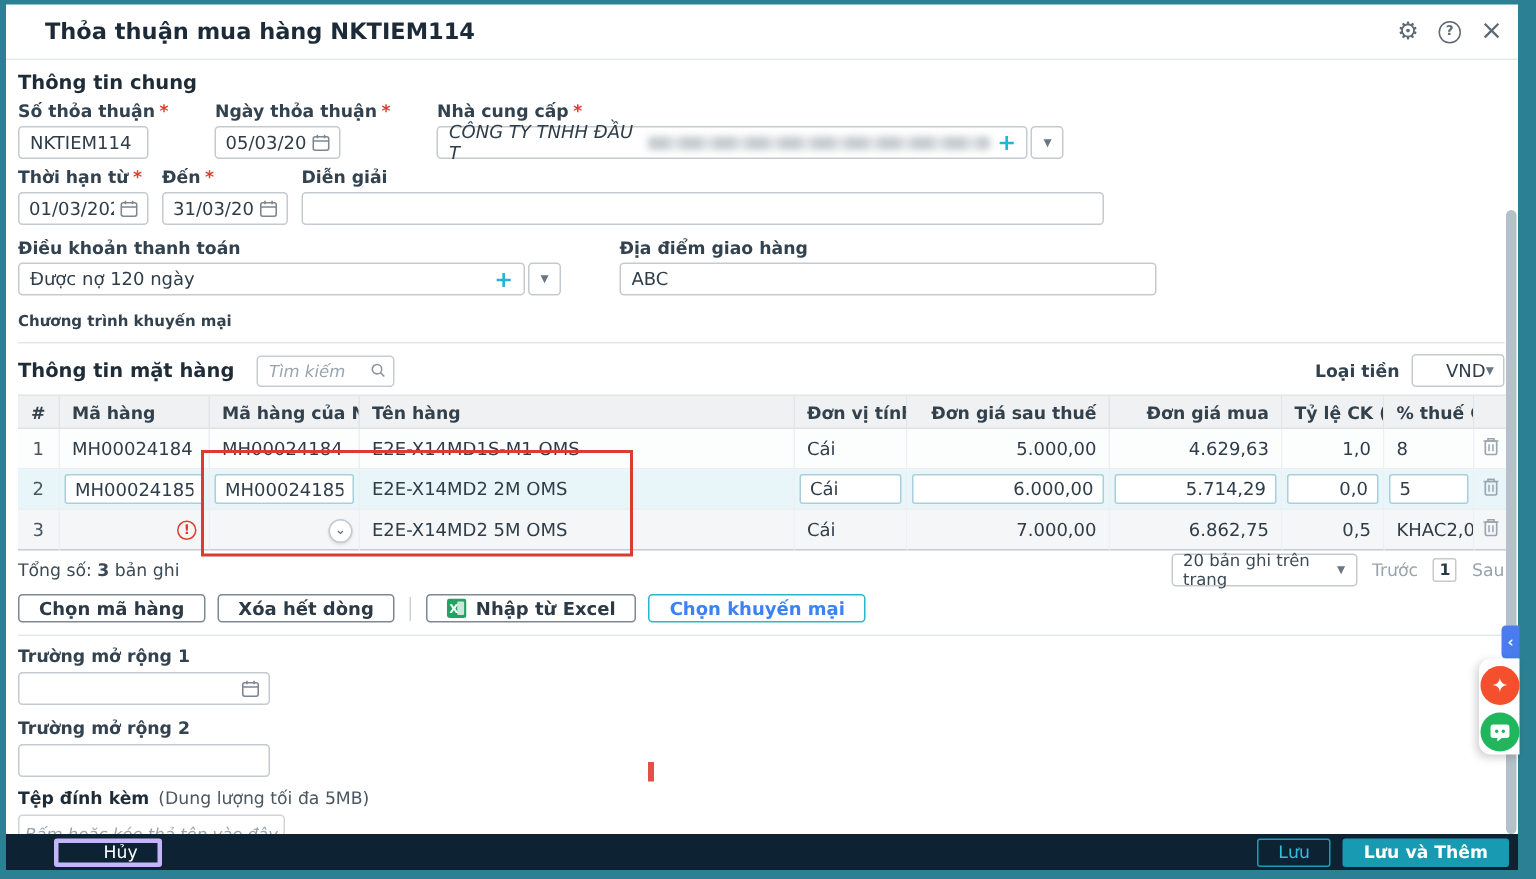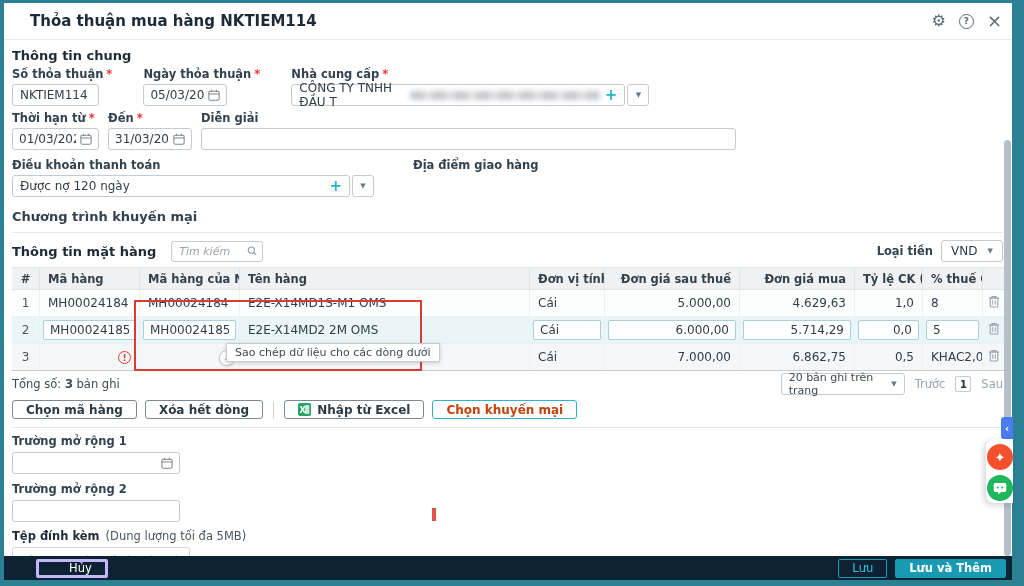--- a/index.html
+++ b/index.html
@@ -23,35 +23,35 @@
   .frow1 { margin-top:5px;gap:31px; } .frow2 { margin-top:6px; } .frow3 { margin-top:9px;gap:39px; }
   .flabel { font-size:11.5px; font-weight:bold; color:#33424f; line-height:13px; margin-bottom:3px; white-space:nowrap; }
   .req { color:#e23b31; margin-left:3px; }
   .fin, .ibox { height:22px; border:1px solid #c5cacf; border-radius:3px; font-size:12px; color:#2f3d49; background:#fff; }
   .fin { padding:0 7px; width:100%; font-family:inherit; outline:none; }
   .ibox { display:flex; align-items:center; padding:0 6px; gap:4px; }
   .ibox input { border:none; outline:none; flex:1; min-width:0; font-size:12px; color:#2f3d49; font-family:inherit; background:transparent; }
   .w-87{width:87px;} .w-84{width:84px;} .w-535{width:535px;} .w-358{width:358px;}
   .combo { display:flex; align-items:stretch; }
   .combo-main { position:relative; display:flex; align-items:center; height:22px; border:1px solid #c5cacf; border-radius:3px; padding:0 24px 0 7px; font-size:12px; color:#2f3d49; background:#fff; }
-  .cm-334{width:334px;} .cm-338{width:338px;}
+  .cm-334{width:394px;font-style:italic;} .cm-338{width:338px;}
   .combo-plus { position:absolute; right:7px; top:1px; font-size:15px; font-weight:bold; color:#27b3d4; cursor:pointer; line-height:19px; }
   .combo-dd { width:22px; height:22px; margin-left:2px; border:1px solid #c5cacf; border-radius:3px; display:flex; align-items:center; justify-content:center; font-size:7px; color:#6a7680; cursor:pointer; background:#fff; }
   .blur-bar { display:inline-block; width:240px; height:9px; margin-left:5px; border-radius:2px; background:repeating-linear-gradient(90deg,#98a1a9 0 14px,#c3c9ce 14px 22px); filter:blur(2.5px); opacity:.55; }
-  .promo-label { margin-top:12px; font-size:13px; font-weight:bold; color:#33424f; }
+  .promo-label { margin-top:12px; font-size:10px; font-weight:bold; color:#33424f; }
   .hdiv { margin-top:8px; border-top:1px solid #e4e7ea; }
 
   
   .items-head { margin-top:7px; display:flex; align-items:center; }
   .search-box { margin-left:15px; width:92px; height:21px; border:1px solid #c7ccd1; border-radius:3px; display:flex; align-items:center; padding:0 5px 0 7px; }
   .search-box input { border:none; outline:none; width:100%; min-width:0; font-size:11px; font-style:italic; color:#4a5660; font-family:inherit; }
   .search-box input::placeholder { color:#9aa4ad; }
   .currency { margin-left:auto; display:flex; align-items:center; gap:8px; }
   .cur-label { font-size:11.5px; font-weight:bold; color:#33424f; }
-  .cur-select { width:62px; height:22px; border:1px solid #c5cacf; border-radius:3px; display:flex; align-items:center; justify-content:space-between; padding:0 9px; font-size:12px; color:#2f3d49; cursor:pointer; }
+  .cur-select { width:62px; height:22px; border:1px solid #c5cacf; border-radius:3px; display:flex; align-items:center; justify-content:space-between; padding:0 22px; font-size:12px; color:#2f3d49; cursor:pointer; }
   .caret { font-size:7px; color:#6a7680; }
 
   table.grid { margin-top:5px; width:993px; table-layout:fixed; border-collapse:separate; border-spacing:0; }
   .grid th { height:23px; background:#f0f1f3; font-size:11.5px; font-weight:bold; color:#33414d; border-top:1px solid #e3e6e9; border-bottom:1px solid #dfe3e6; border-right:1px solid #e2e5e8; padding:0 8px; text-align:left; white-space:nowrap; overflow:hidden; }
   .grid th.num, .grid td.c-num { text-align:right; }
   .grid th.ctr { text-align:center; padding:0 2px; }
   .grid th:last-child { border-right:none; }
   .grid td { height:27px; font-size:12px; color:#2f3d49; border-bottom:1px solid #eceff1; border-right:1px solid #edf0f2; padding:0 8px; vertical-align:middle; white-space:nowrap; overflow:hidden; position:relative; }
   .grid td:last-child { border-right:none; }
   .grid tr.r1 td { background:#fcfdfd; }
@@ -68,21 +68,21 @@
   .grid-foot { margin-top:2px; display:flex; align-items:center; height:22px; }
   .total-line { font-size:11.5px; color:#3c4a56; }
   .total-line b { font-weight:bold; }
   .pager { margin-left:auto; display:flex; align-items:center; gap:10px; }
   .psize { width:124px; height:22px; border:1px solid #c5cacf; border-radius:3px; display:flex; align-items:center; justify-content:space-between; padding:0 7px; font-size:11px; color:#3c4a56; cursor:pointer; }
   .pnav { font-size:11.5px; color:#9aa4ad; cursor:pointer; }
   .pnum { min-width:16px; height:16px; border:1px solid #c5cacf; border-radius:2px; font-size:10.5px; font-weight:bold; color:#2c3a46; display:flex; align-items:center; justify-content:center; }
 
   .actions { margin-top:5px; display:flex; align-items:center; gap:8px; }
   .btn { height:19px; padding:0 13px; background:#fff; border:1px solid #7e8892; border-radius:3px; font-size:12px; font-weight:bold; color:#2c3a46; font-family:inherit; cursor:pointer; display:inline-flex; align-items:center; gap:6px; }
-  .btn-teal { border-color:#2ab6cc; color:#c2410c; }
+  .btn-teal { border-color:#2ab6cc; color:#3b82f6; }
   .vsep { width:1px; height:16px; background:#ccd1d6; margin:0 2px; }
 
   .ext-label { font-size:11.5px; font-weight:bold; color:#33424f; }
   .ext1-label { margin-top:6px; } .ext2-label { margin-top:8px; }
   .ext-input { margin-top:4px; width:168px; }
   .attach-line { margin-top:7px; display:flex; align-items:baseline; gap:6px; }
   .attach-bold { font-size:11.5px; font-weight:bold; color:#1e2c38; }
   .attach-hint { font-size:11.5px; color:#4a5660; }
   .dropzone { margin-top:4px; width:178px; height:27px; border:1px solid #d0d5d9; border-radius:3px; display:flex; align-items:center; justify-content:center; font-size:11px; font-style:italic; color:#9aa4ad; cursor:pointer; }
 
@@ -196,20 +196,21 @@
               <span>Được nợ 120 ngày</span>
               <span class="combo-plus">+</span>
             </div>
             <span class="combo-dd">
                 <span class="caret">▼</span>
               </span>
           </div>
         </div>
         <div>
           <div class="flabel">Địa điểm giao hàng</div>
+          <input class="fin w-358" value="ABC" style="">
         </div>
       </div>
 
       <div class="promo-label">Chương trình khuyến mại</div>
       <div class="hdiv"></div>
 
       
       <div class="items-head">
         <div class="section-title">Thông tin mặt hàng</div>
         <div class="search-box">
@@ -400,21 +401,20 @@
       <button class="fbtn fbtn-cancel">Hủy</button>
       <div class="f-right">
         <button class="fbtn fbtn-save">Lưu</button>
         <button class="fbtn fbtn-saveadd">Lưu và Thêm</button>
       </div>
     </div>
   </div>
 
   <div class="scrollbar"></div>
   <div class="annotation-rect"></div>
-  <div class="copy-tooltip">Sao chép dữ liệu cho các dòng dưới</div>
   <div class="red-tick"></div>
   <div class="collapse-tab">
       <span>‹</span>
     </div>
   <div class="float-card">
     <div class="fc-circle fc-orange">
         <span>✦</span>
       </div>
     <div class="fc-circle fc-green">
       <svg width="14" height="13" viewBox="0 0 14 13">

